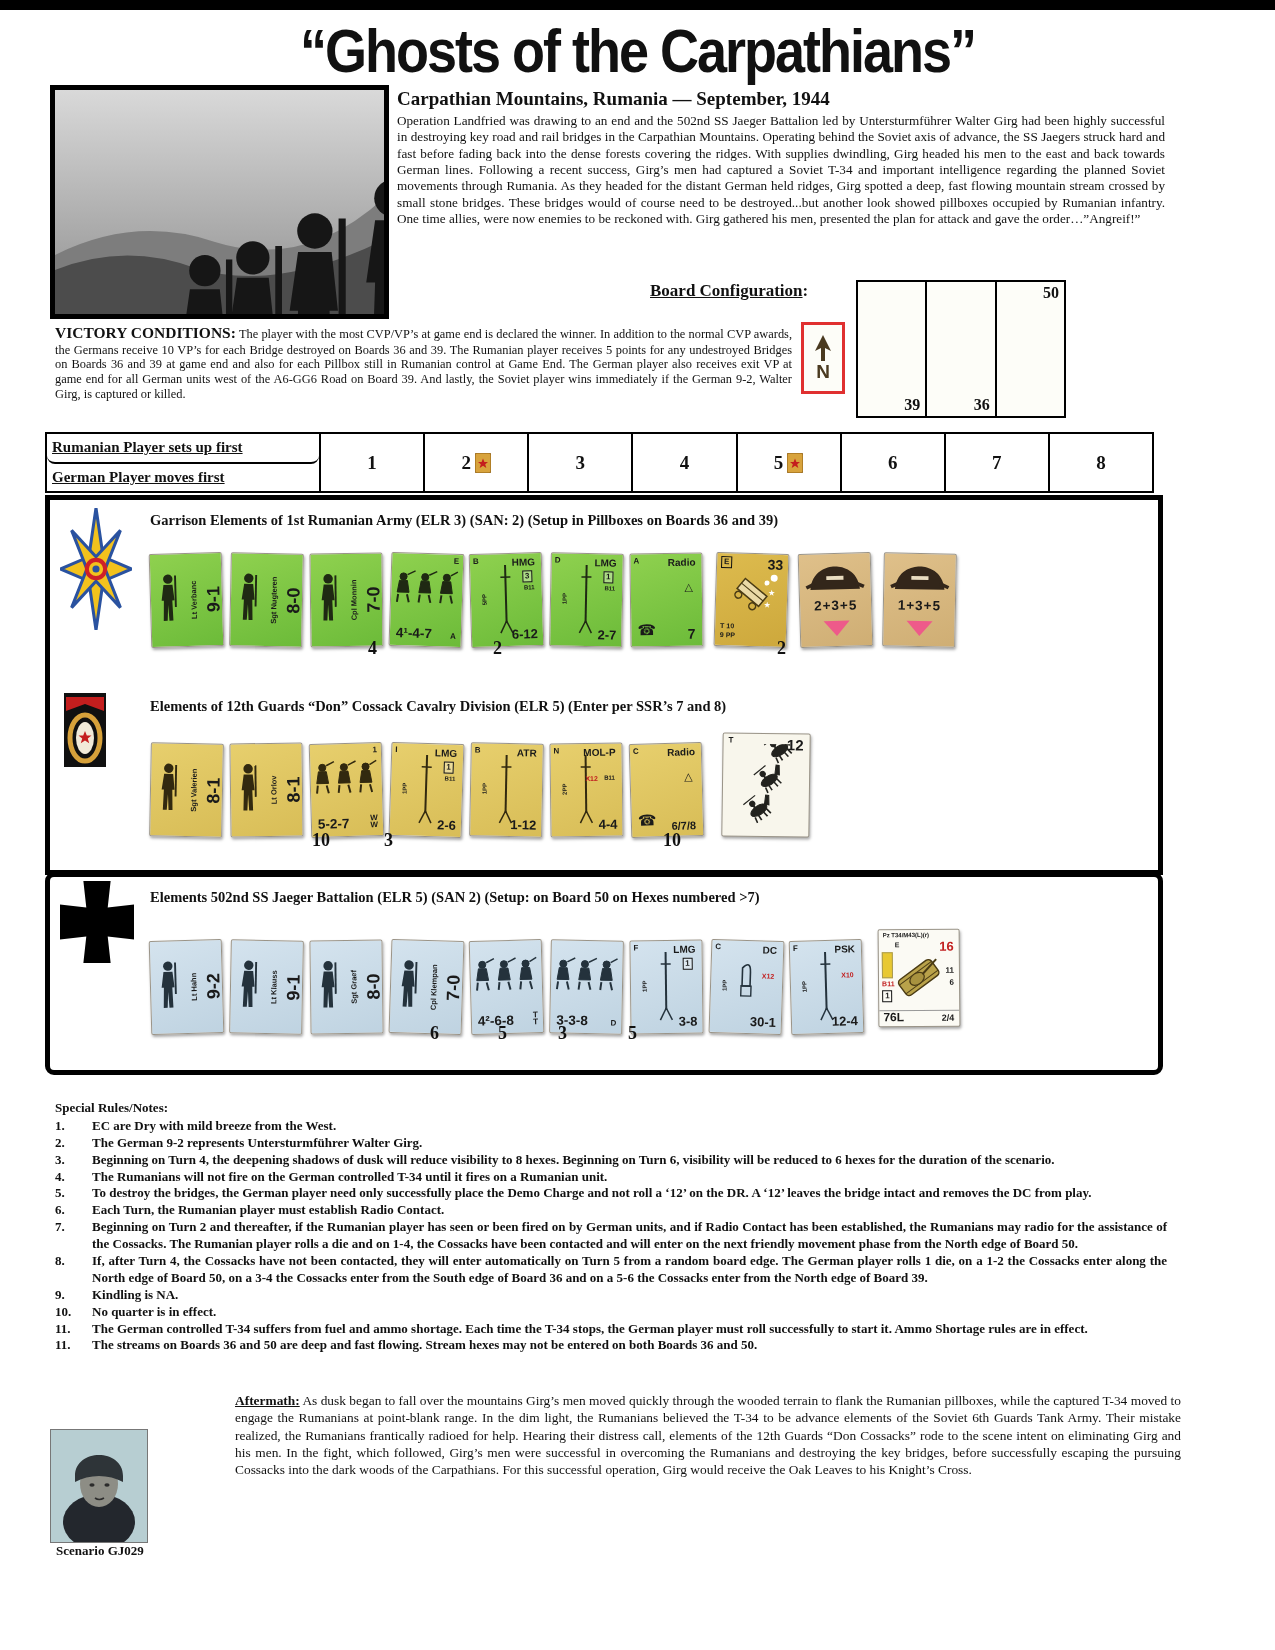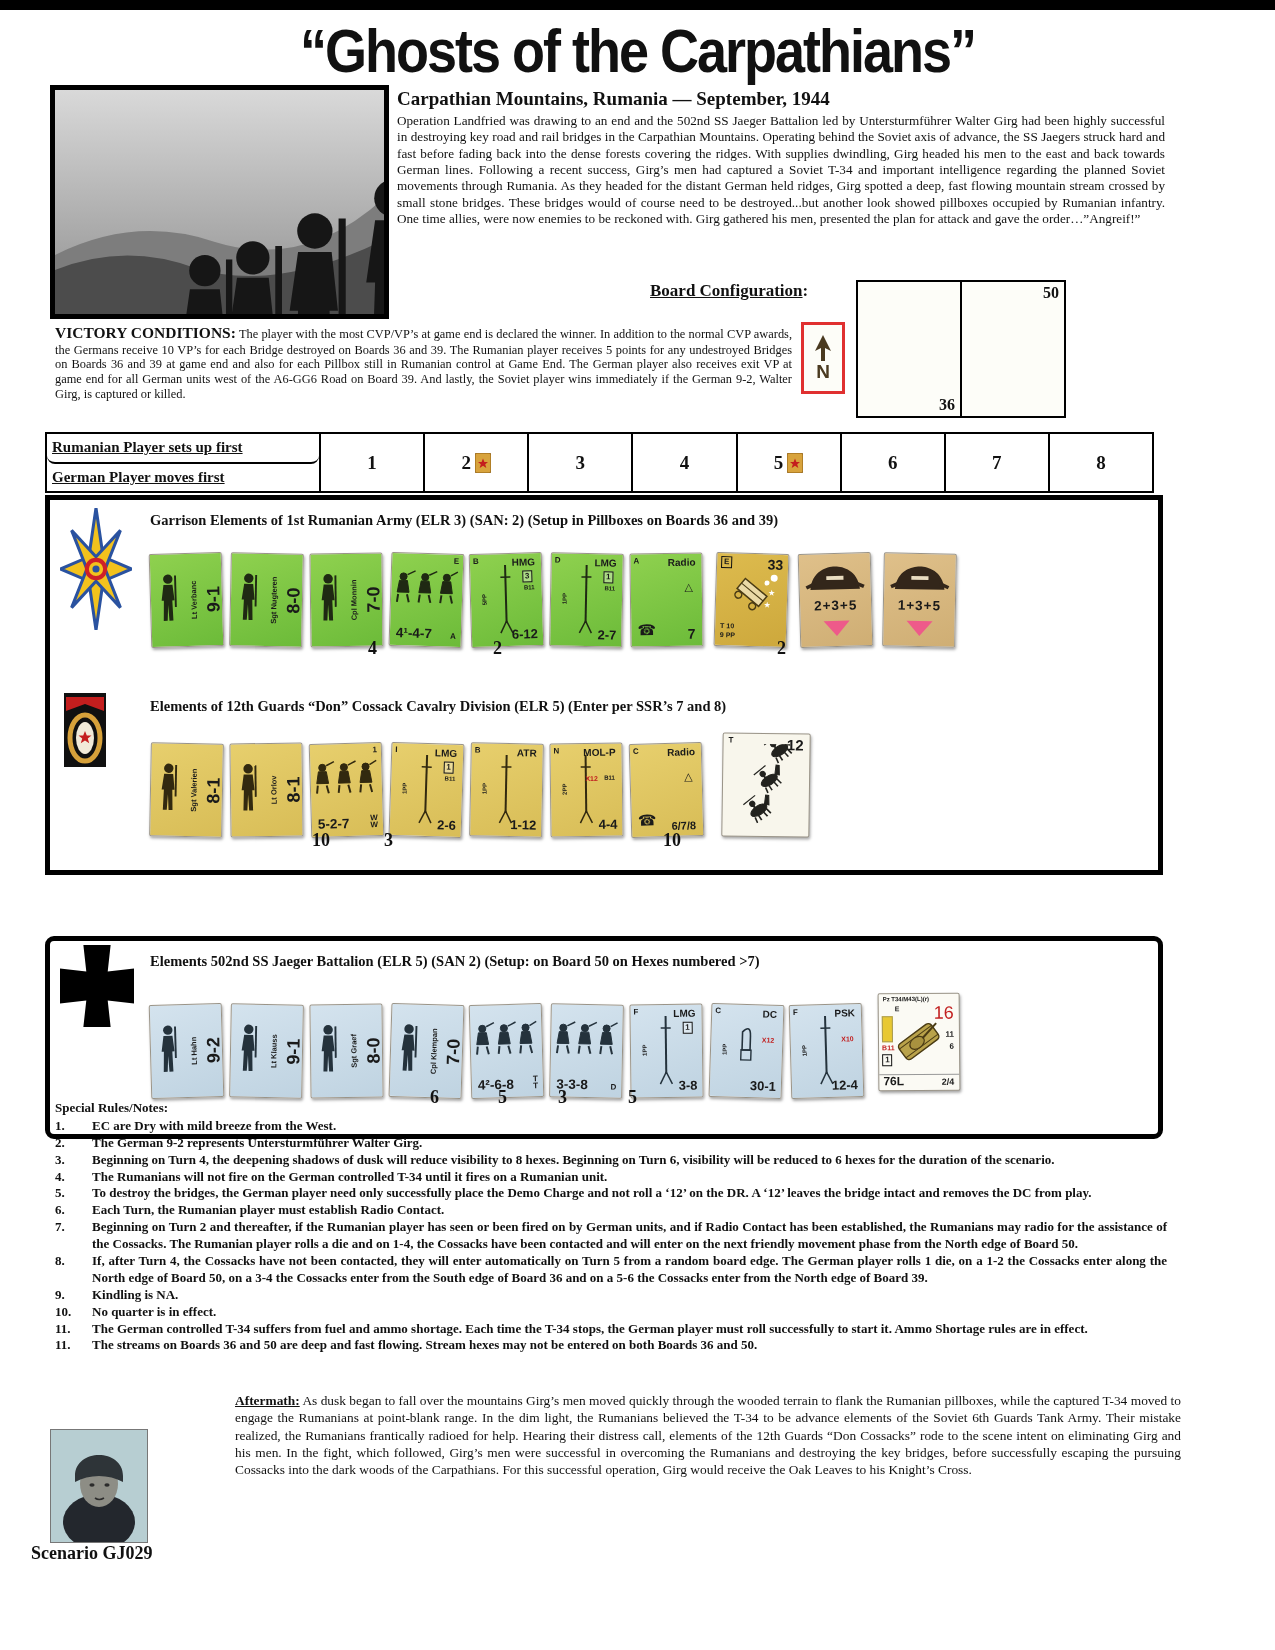--- a/index.html
+++ b/index.html
@@ -33,21 +33,21 @@
   .track-label{width:272px;border-right:2px solid #000;display:flex;flex-direction:column;flex:none;}
   .tl{flex:1;display:flex;align-items:center;padding-left:5px;font-weight:bold;font-size:15px;text-decoration:underline;border-radius:8px;}
   .tl:first-child{border-bottom:2px solid #000;}
   .tcell{flex:1;border-right:2px solid #000;display:flex;align-items:center;justify-content:center;gap:4px;
          font-weight:bold;font-size:19px;}
   .tcell:last-child{border-right:none;}
   .tstar{width:16px;height:20px;flex:none;}
   
   .obbox{position:absolute;left:45px;width:1108px;border:5px solid #000;background:#fff;}
   #rumbox{top:495px;height:370px;}
-  #gerbox{top:936px;height:193px;border-radius:9px;}
+  #gerbox{top:872px;height:193px;border-radius:9px;}
   .obhead{position:absolute;font-weight:bold;font-size:14.5px;white-space:nowrap;}
   .row{position:absolute;white-space:nowrap;}
   .count{position:absolute;font-weight:bold;font-size:18px;}
   .sideicon{position:absolute;}
   
   .counter{position:relative;display:inline-block;width:71px;height:92px;margin-right:3px;
            border:1px solid #9a9488;border-radius:2px;box-shadow:1px 2px 3px rgba(0,0,0,.35);
            vertical-align:bottom;font-family:"Liberation Sans",sans-serif;color:#1a1a1a;}
   .t1{transform:rotate(-1.6deg);} .t2{transform:rotate(1.1deg);} .t3{transform:rotate(-0.7deg);} .t4{transform:rotate(1.8deg);}
   .green{background:linear-gradient(160deg,#8fd14f,#6cbb39);}
@@ -85,42 +85,42 @@
   .pbf{position:absolute;top:44px;width:100%;text-align:center;font-size:13.5px;font-weight:bold;letter-spacing:1px;}
   .pbarrow{position:absolute;left:50%;bottom:10px;transform:translateX(-50%);width:0;height:0;
            border-left:13px solid transparent;border-right:13px solid transparent;border-top:15px solid #ee5a8a;}
   .hT{position:absolute;top:2px;left:5px;font-size:8px;font-weight:bold;}
   .h12{position:absolute;top:2px;right:6px;font-size:15px;font-weight:bold;}
   .hsvg{position:absolute;left:2px;top:10px;width:82px;height:88px;}
   .bigc{width:86px;height:102px;transform:translateY(0) rotate(.8deg);}
   .tank{width:80px;height:96px;transform:translateY(-7px) rotate(-.5deg);background:#fbfaf4;}
   .tkhdr{position:absolute;top:2px;left:4px;font-size:6px;font-weight:bold;white-space:nowrap;}
   .tkE{position:absolute;top:11px;left:16px;font-size:7px;font-weight:bold;}
-  .tk16{position:absolute;top:9px;right:5px;font-size:18px;font-weight:normal;color:#c22020;}
+  .tk16{position:absolute;top:9px;right:5px;font-size:13px;font-weight:bold;color:#c22020;}
   .tkstrip{position:absolute;left:3px;top:22px;width:9px;height:24px;background:#e8c832;border:1px solid #a89a55;}
   .tkB11{position:absolute;left:3px;top:50px;font-size:7px;font-weight:bold;color:#c22020;}
   .tkbox1{position:absolute;left:3px;top:60px;font-size:8px;font-weight:bold;border:1px solid #111;padding:0 2px;line-height:10px;}
   .tkr1{position:absolute;right:5px;top:36px;font-size:8px;font-weight:bold;}
   .tkr2{position:absolute;right:5px;top:48px;font-size:8px;font-weight:bold;}
   .tkgun{position:absolute;bottom:2px;left:4px;font-size:12px;font-weight:bold;}
   .tkcrew{position:absolute;bottom:3px;right:5px;font-size:9px;font-weight:bold;padding-left:28px;}
   .tksvg{position:absolute;left:14px;top:22px;width:52px;height:52px;}
   .tkline{position:absolute;left:0;right:0;bottom:15px;border-top:1px solid #999;}
   
   .rules{position:absolute;left:55px;top:1100px;width:1112px;font-weight:bold;font-size:13px;line-height:1.3;}
   .ruleshead{margin-bottom:1px;}
   .rule{display:flex;}
   .rn{width:37px;flex:none;}
   .rt{flex:1;text-align:justify;}
   
   .aft{position:absolute;left:235px;top:1392px;width:946px;font-size:13.4px;line-height:1.29;text-align:justify;}
   .aft .alabel{font-weight:bold;text-decoration:underline;}
   .portrait{position:absolute;left:50px;top:1429px;width:96px;height:112px;border:1px solid #777;}
   .portrait svg{display:block;width:100%;height:100%;}
-  .scenario{position:absolute;left:31px;top:1543px;font-weight:bold;font-size:18px;}
+  .scenario{position:absolute;left:56px;top:1543px;font-weight:bold;font-size:13px;}
   .hidden-defs{position:absolute;width:0;height:0;overflow:hidden;}
 </style>
 </head>
 <body>
 
 <svg class="hidden-defs" xmlns="http://www.w3.org/2000/svg">
   <symbol id="sym-soldier" viewBox="0 0 24 48">
     <circle cx="11" cy="5" r="4.2" fill="currentColor"></circle>
     <path d="M7,10 h8 l1.5,14 h-2 l.5,18 h-3.5 l-.8,-14 -.8,14 H6.4 l.6,-18 h-2 z" fill="currentColor"></path>
     <line x1="17.5" y1="2" x2="17.5" y2="30" stroke="currentColor" stroke-width="1.7"></line>
@@ -215,20 +215,23 @@
 
   <div class="north">
     <svg width="18" height="26" viewBox="0 0 18 26">
       <polygon points="9,0 17,16 11,13 11,26 7,26 7,13 1,16" fill="#4a3a20"></polygon>
     </svg>
     <span class="nletter">N</span>
   </div>
 
   <div class="boards">
     <div class="board">
+        <span class="bnum-b">39</span>
+      </div>
+    <div class="board">
         <span class="bnum-b">36</span>
       </div>
     <div class="board">
         <span class="bnum-t">50</span>
       </div>
   </div>
 
   <div class="track">
     <div class="track-label">
       <div class="tl">Rumanian Player sets up first</div>

